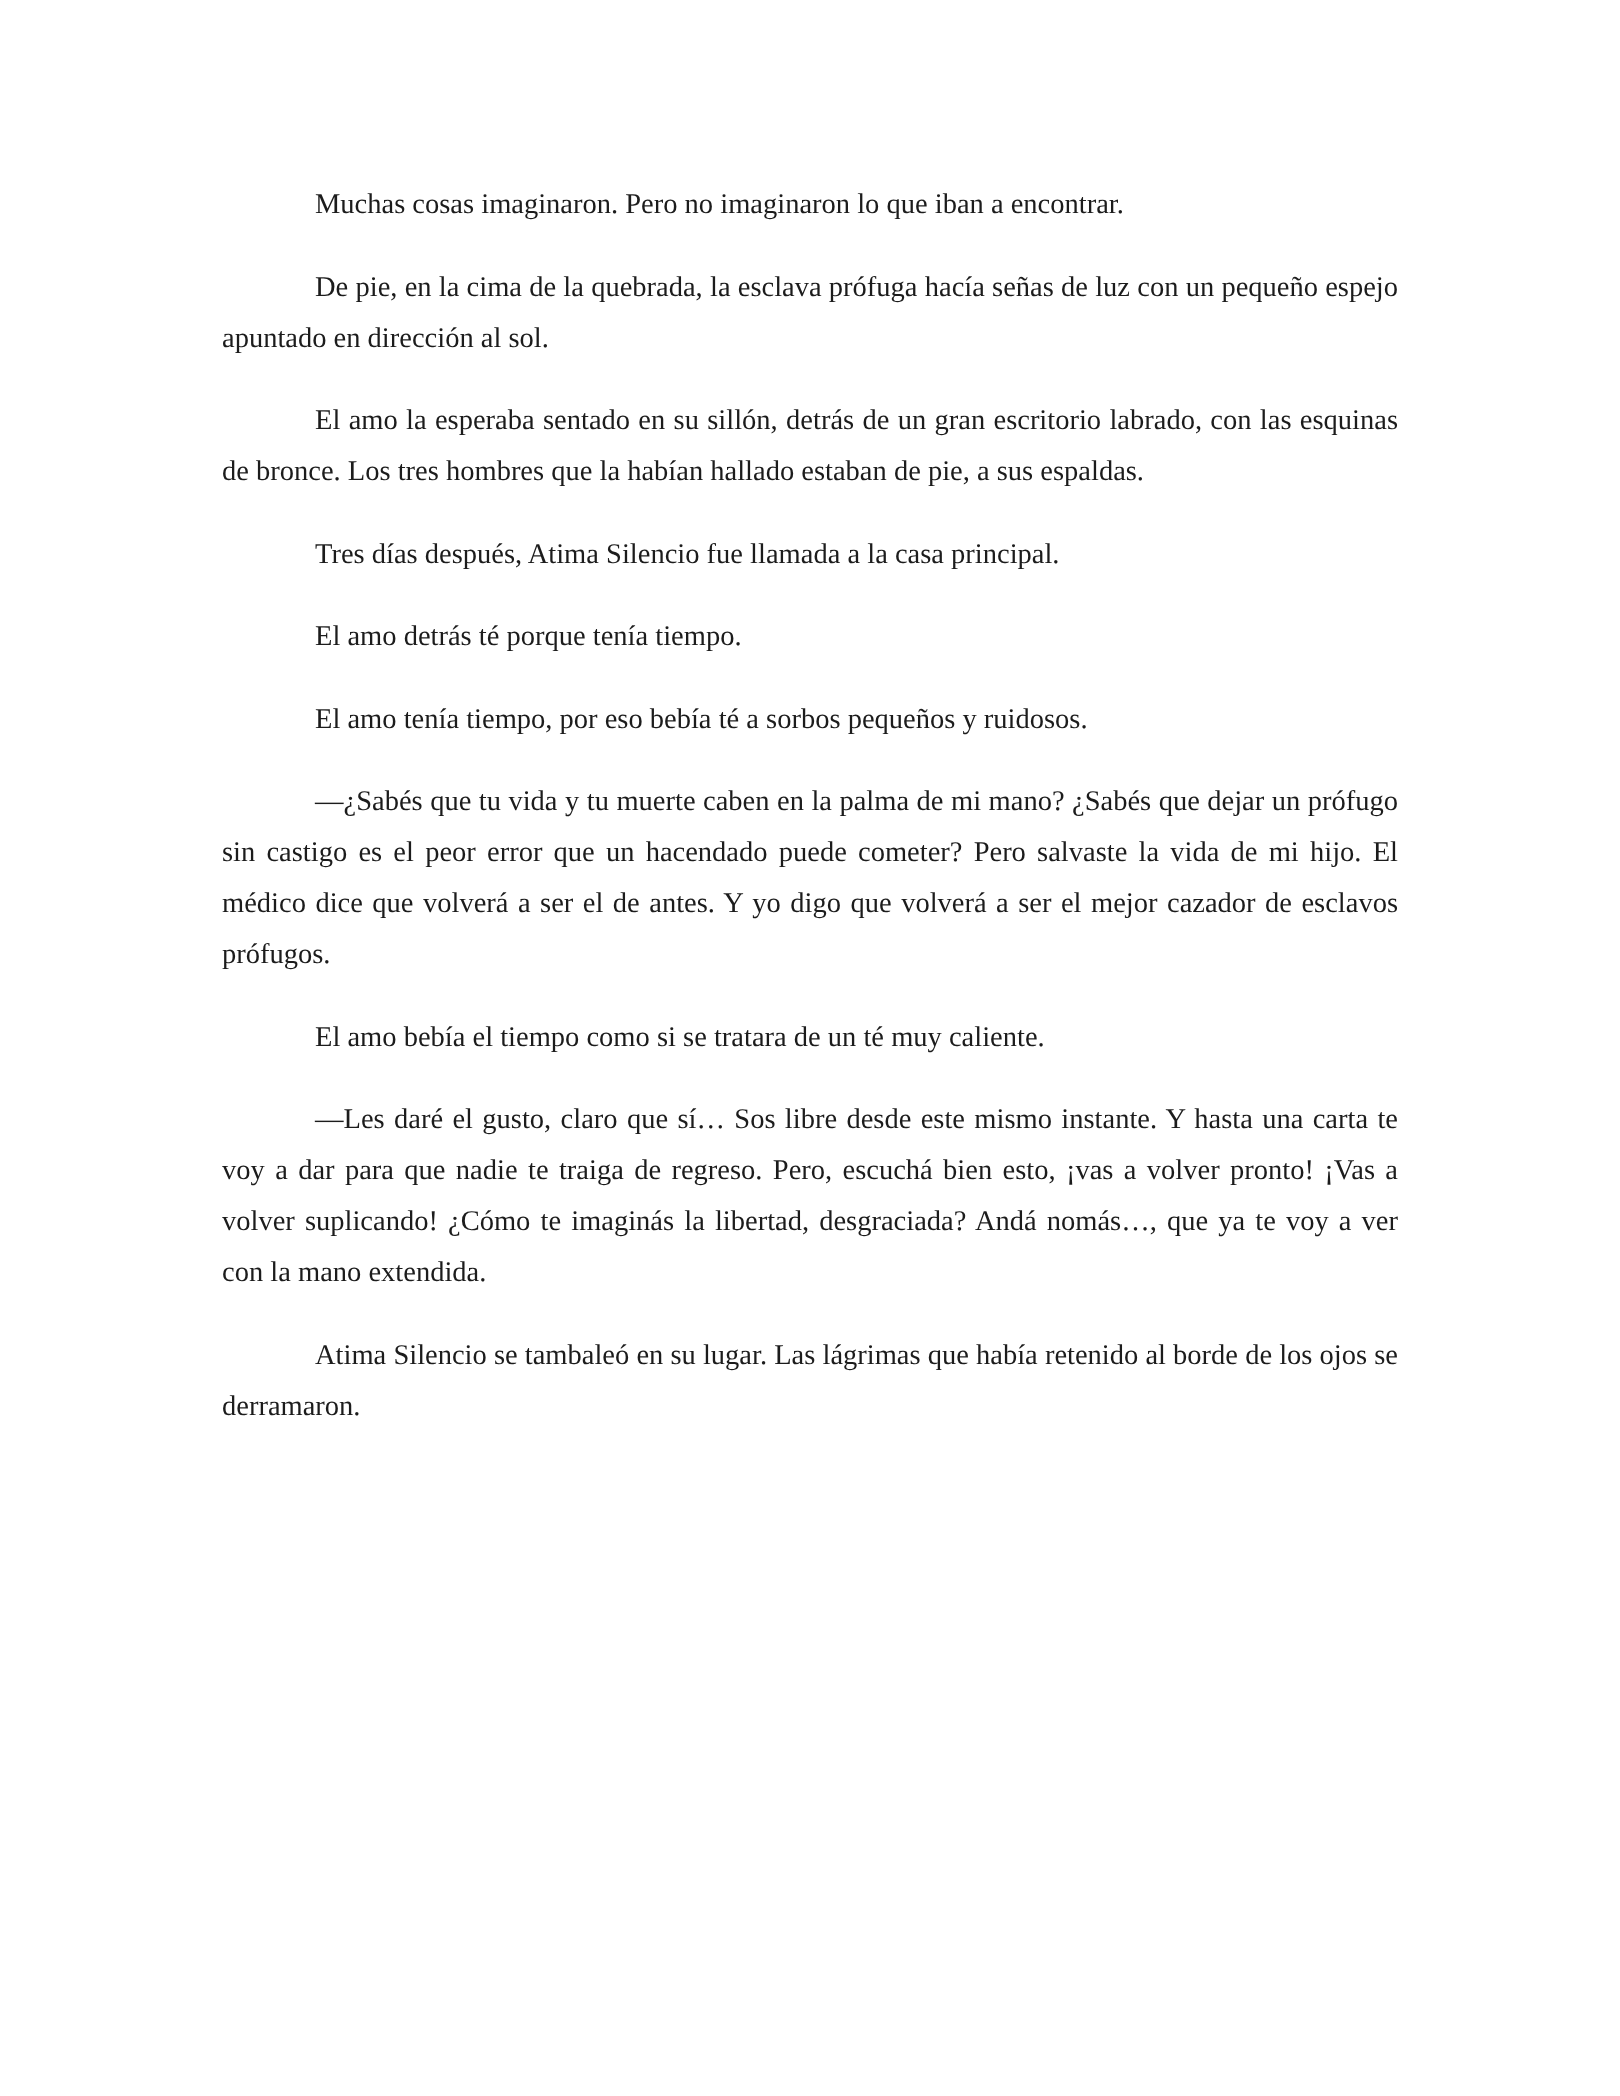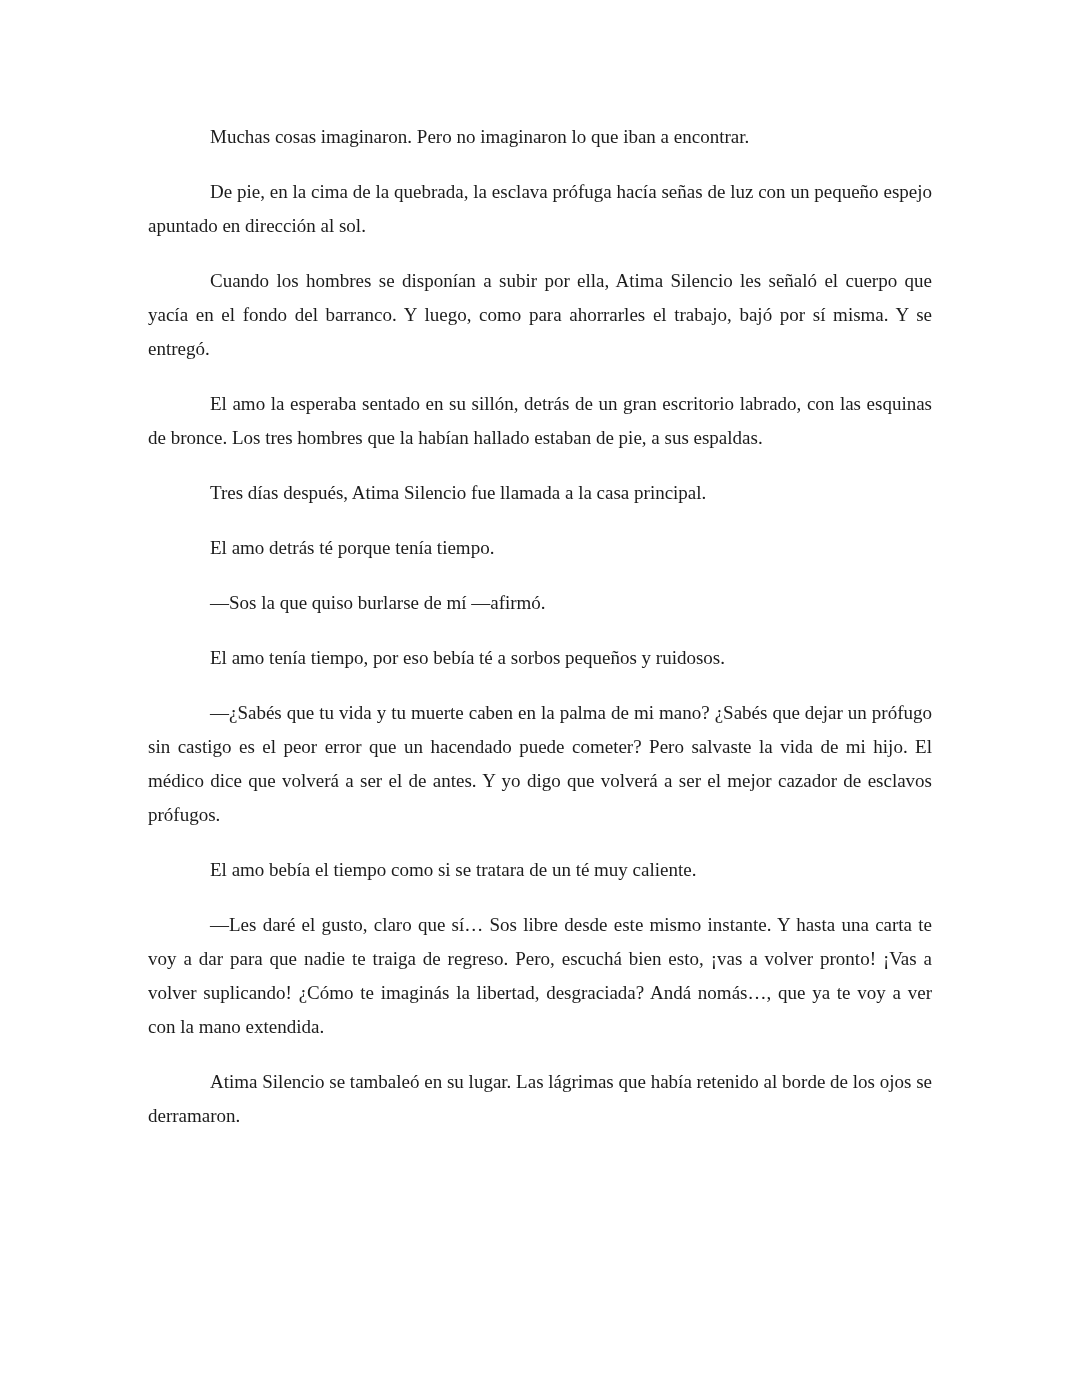--- a/index.html
+++ b/index.html
@@ -29,23 +29,21 @@
     text-indent: 62px;
     color: #1c1c1c;
   }
 </style>
 </head>
 <body>
 
 <div class="page">
   <p>Muchas cosas imaginaron. Pero no imaginaron lo que iban a encontrar.</p>
   <p>De pie, en la cima de la quebrada, la esclava prófuga hacía señas de luz con un pequeño espejo apuntado en dirección al sol.</p>
-  <p>Cuando los hombres se disponían a subir por ella, Atima Silencio les señaló el cuerpo que yacía en el fondo del barranco. Y luego, como para ahorrarles el trabajo, bajó por sí misma. Y se entregó.</p>
   <p>El amo la esperaba sentado en su sillón, detrás de un gran escritorio labrado, con las esquinas de bronce. Los tres hombres que la habían hallado estaban de pie, a sus espaldas.</p>
   <p>Tres días después, Atima Silencio fue llamada a la casa principal.</p>
   <p>El amo detrás té porque tenía tiempo.</p>
-  <p>—Sos la que quiso burlarse de mí —afirmó.</p>
   <p>El amo tenía tiempo, por eso bebía té a sorbos pequeños y ruidosos.</p>
   <p>—¿Sabés que tu vida y tu muerte caben en la palma de mi mano? ¿Sabés que dejar un prófugo sin castigo es el peor error que un hacendado puede cometer? Pero salvaste la vida de mi hijo. El médico dice que volverá a ser el de antes. Y yo digo que volverá a ser el mejor cazador de esclavos prófugos.</p>
   <p>El amo bebía el tiempo como si se tratara de un té muy caliente.</p>
   <p>—Les daré el gusto, claro que sí… Sos libre desde este mismo instante. Y hasta una carta te voy a dar para que nadie te traiga de regreso. Pero, escuchá bien esto, ¡vas a volver pronto! ¡Vas a volver suplicando! ¿Cómo te imaginás la libertad, desgraciada? Andá nomás…, que ya te voy a ver con la mano extendida.</p>
   <p>Atima Silencio se tambaleó en su lugar. Las lágrimas que había retenido al borde de los ojos se derramaron.</p>
 </div>
 
 </body></html>

